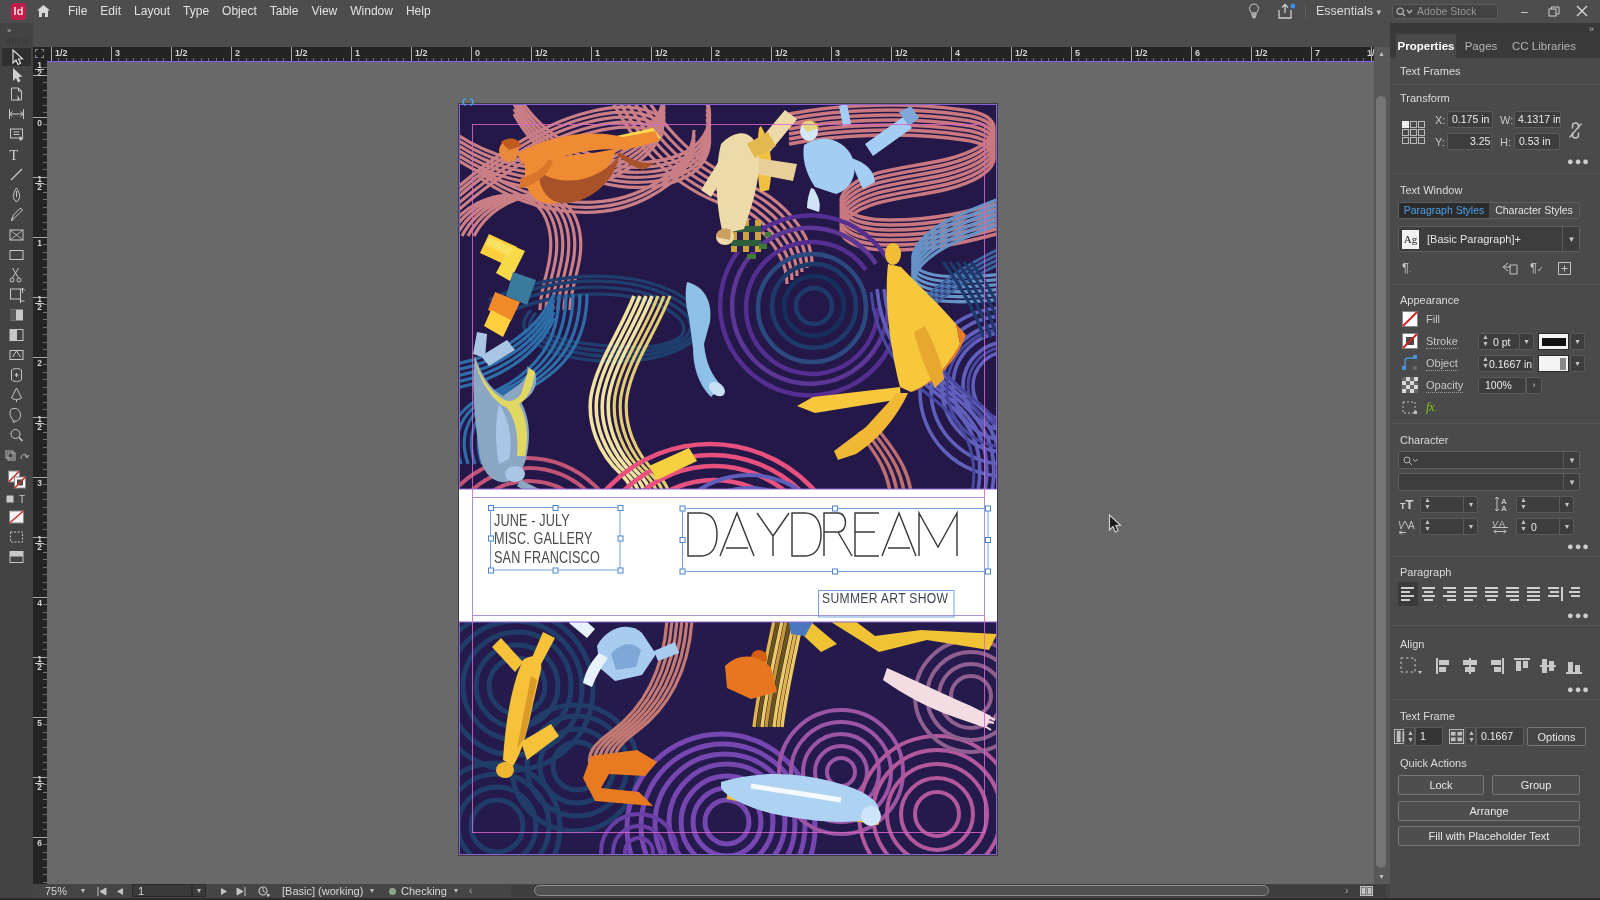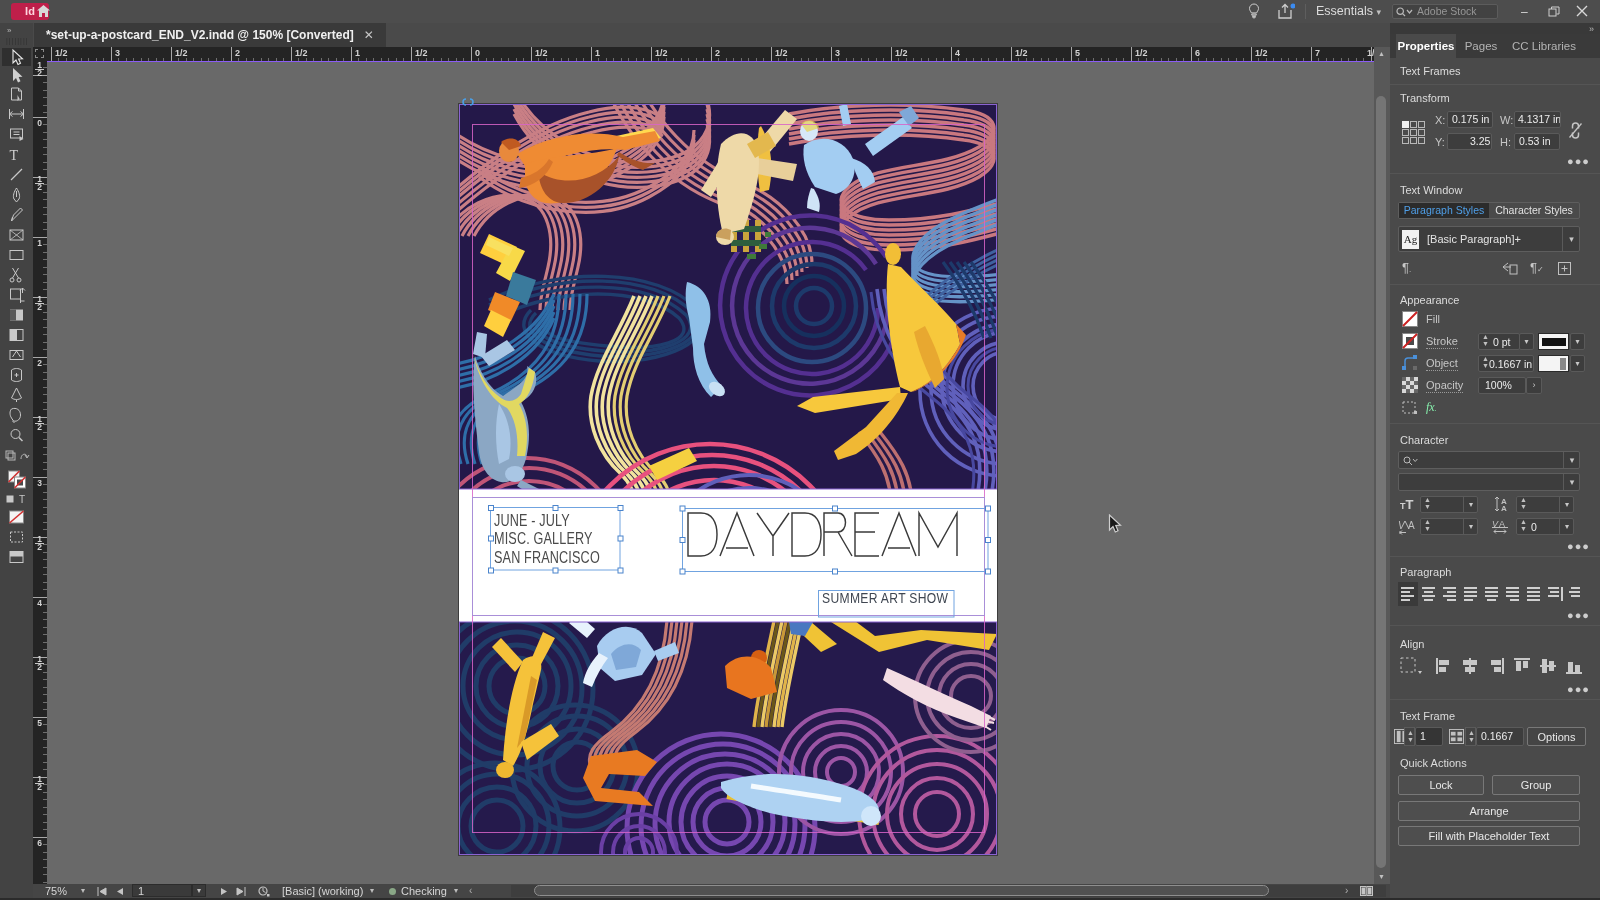--- a/index.html
+++ b/index.html
@@ -6,21 +6,21 @@
 html,body { width:1600px; height:900px; overflow:hidden; background:#4d4d4d;
   font-family:"Liberation Sans", sans-serif; }
 #app { position:relative; width:1600px; height:900px; }
 .abs { position:absolute; }
 
 
 #menubar { position:absolute; left:0; top:0; width:1600px; height:23px; background:#4d4d4d; }
 #menubar .menus { position:absolute; left:68px; top:0; height:23px; line-height:23px;
   color:#e2e2e2; font-size:12px; }
 #menubar .menus span { margin-right:13px; }
-#idlogo { position:absolute; left:11px; top:3px; width:38px; height:17px; background:#bf1f4a;
+#idlogo { position:absolute; left:11px; top:3px; width:15px; height:17px; background:#bf1f4a;
   border-radius:3px; color:#ffd2dd; font-size:11px; font-weight:bold; text-align:center; line-height:17px; }
 #homeic { position:absolute; left:36px; top:4px; }
 
 
 #essentials { position:absolute; left:1316px; top:4px; color:#dcdcdc; font-size:12.5px; }
 #searchbox { position:absolute; left:1392px; top:4px; width:106px; height:15px; background:#424242;
   border:1px solid #5c5c5c; border-radius:2px; color:#969696; font-size:10.5px; line-height:13px; padding-left:24px; }
 .winbtn { position:absolute; top:5px; color:#d8d8d8; font-size:12px; }
 
 
@@ -94,20 +94,23 @@
 </style>
 </head>
 <body>
 <div id="app">
 
   <div id="menubar">
     <div id="idlogo">Id</div>
     <svg id="homeic" width="15" height="14" viewBox="0 0 15 14">
         <path d="M7.5 1 L14 6.5 L12 6.5 L12 13 L9 13 L9 9 L6 9 L6 13 L3 13 L3 6.5 L1 6.5 Z" fill="#d8d8d8"></path>
       </svg>
+    <div class="menus">
+      <span>File</span><span>Edit</span><span>Layout</span><span>Type</span><span>Object</span><span>Table</span><span>View</span><span>Window</span><span>Help</span>
+    </div>
     <svg class="abs" style="left:1247px;top:3px" width="14" height="17" viewBox="0 0 14 17">
         <path d="M7 1 a4.5 4.5 0 0 1 4.5 4.5 c0 2-1.5 3-1.8 4.4 l-5.4 0 C4 8.5 2.5 7.5 2.5 5.5 A4.5 4.5 0 0 1 7 1 Z M4.8 11 l4.4 0 l0 1.2 l-4.4 0 Z M5.5 13.4 l3 0 l-0.5 1.4 l-2 0 Z" fill="none" stroke="#cdcdcd" stroke-width="1"></path>
       </svg>
     <svg class="abs" style="left:1277px;top:3px" width="18" height="17" viewBox="0 0 18 17">
         <path d="M2 7 l0 8 l12 0 l0 -8" fill="none" stroke="#cdcdcd" stroke-width="1.3"></path>
         <path d="M8 10 L8 1.5 M5 4.5 L8 1.5 L11 4.5" fill="none" stroke="#cdcdcd" stroke-width="1.3"></path>
         <circle cx="16" cy="3" r="2.5" fill="#3b8bf0"></circle>
       </svg>
     <div class="abs" style="left:1305px;top:4px;width:1px;height:15px;background:#5e5e5e"></div>
     <div id="essentials">Essentials <span style="font-size:9px;color:#c0c0c0">▾</span></div>
@@ -120,23 +123,20 @@
     <div class="winbtn" style="left:1521px">–</div>
     <svg class="abs" style="left:1548px;top:6px" width="12" height="11" viewBox="0 0 12 11">
         <rect x="1" y="3" width="7" height="7" fill="none" stroke="#d0d0d0"></rect>
         <path d="M3.5 3 L3.5 1 L11 1 L11 8 L8.5 8" fill="none" stroke="#d0d0d0"></path>
       </svg>
     <svg class="abs" style="left:1576px;top:5px" width="12" height="12" viewBox="0 0 12 12">
         <path d="M1 1 L11 11 M11 1 L1 11" stroke="#d8d8d8" stroke-width="1.4"></path>
       </svg>
   </div>
 
-  <div id="tabbar">
-    <div id="doctab">*set-up-a-postcard_END_V2.indd @ 150% [Converted]<span class="x">✕</span></div>
-  </div>
 
   <div id="canvas">
     <div id="page">
 <svg width="538" height="751" viewBox="0 0 538 751">
 <defs>
   <clipPath id="topclip">
               <rect x="0" y="0" width="538" height="385"></rect>
             </clipPath>
   <clipPath id="botclip">
               <rect x="0" y="518" width="538" height="233"></rect>
@@ -877,21 +877,21 @@
           <path d="M0,0h4v4h-4z M8,0h4v4h-4z M4,4h4v4h-4z M12,4h4v4h-4z M0,8h4v4h-4z M8,8h4v4h-4z M4,12h4v4h-4z M12,12h4v4h-4z" fill="#666"></path>
         </svg>
       <div class="plabel" style="left:36px;top:321px;border-bottom:1px dotted #9a9a9a;padding-bottom:1px">Opacity</div>
       <div class="pfield" style="left:88px;top:319px;width:48px;height:17px;line-height:15px;padding-left:6px">100%</div>
       <div class="pfield" style="left:136px;top:319px;width:16px;height:17px;text-align:center;line-height:15px;color:#c8c8c8;font-size:9px">›</div>
 
       <svg class="abs" style="left:12px;top:343px" width="16" height="14" viewBox="0 0 16 14">
           <rect x="1" y="1" width="12" height="11" fill="none" stroke="#c0c0c0" stroke-dasharray="2 2"></rect>
           <rect x="12" y="10" width="3" height="3" fill="#c0c0c0"></rect>
         </svg>
-      <div class="abs" style="left:36px;top:342px;color:#86efac;font-size:12px;font-style:italic;font-family:'Liberation Serif',serif">fx<span style="font-size:8px">.</span></div>
+      <div class="abs" style="left:36px;top:342px;color:#84cc16;font-size:12px;font-style:italic;font-family:'Liberation Serif',serif">fx<span style="font-size:8px">.</span></div>
       <div class="divider" style="top:365px"></div>
       <div class="sect-label" style="top:376px">Character</div>
       <div class="abs" style="left:8px;top:393px;width:182px;height:18px;border:1px solid #5e5e5e;border-radius:2px;background:#3d3d3d">
         <svg class="abs" style="left:4px;top:4px" width="16" height="10" viewBox="0 0 16 10">
             <circle cx="4" cy="4" r="3" fill="none" stroke="#b8b8b8"></circle>
             <path d="M6.2 6.2 L9 9" stroke="#b8b8b8"></path>
             <path d="M10 3 l2.2 2.5 l2.2 -2.5" fill="none" stroke="#b8b8b8"></path>
           </svg>
         <div class="chevbox" style="left:164px;top:0;width:17px;height:16px;line-height:16px;font-size:9px">▾</div>
       </div>

